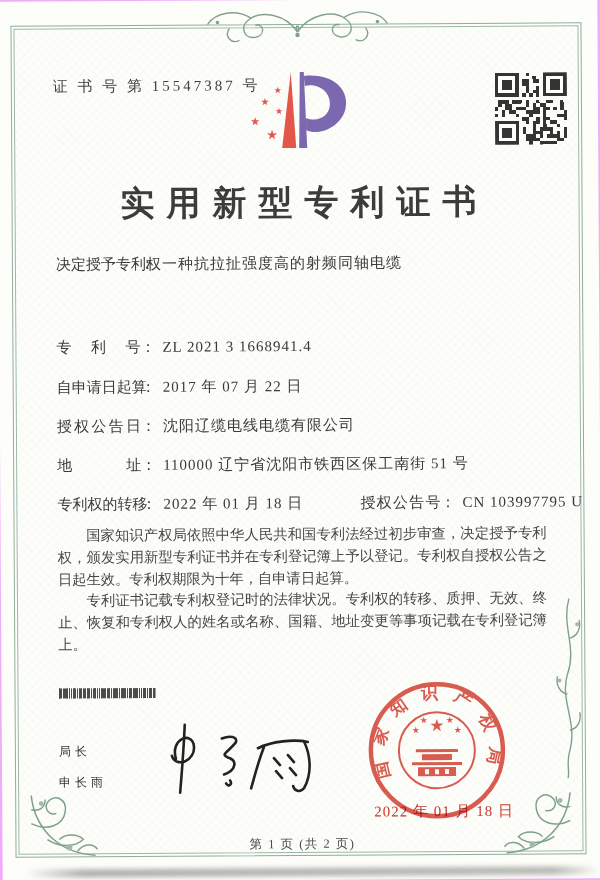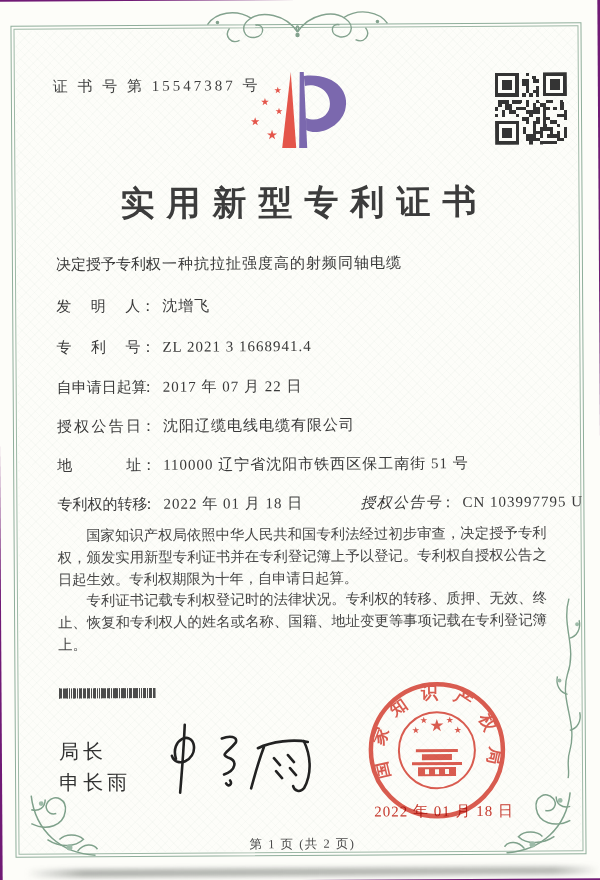--- a/index.html
+++ b/index.html
@@ -1,18 +1,18 @@
 <!DOCTYPE html>
 <html><head>
 <meta charset="utf-8">
 <style>
   html,body{margin:0;padding:0;}
   body{width:600px;height:880px;background:#ffffff;overflow:hidden;
        font-family:"Liberation Serif","DejaVu Serif",serif;}
-  .page{position:relative;width:600px;height:880px;background:#701a75;overflow:hidden;}
+  .page{position:relative;width:600px;height:880px;background:#f0abfc;overflow:hidden;}
   .sheet{position:absolute;inset:0;background:#fdfdf9;transform:rotate(-0.35deg);}
   
   .frame{position:absolute;left:13px;top:24px;width:571px;height:832px;
          border:1.5px solid #8fae9b;box-sizing:border-box;}
   .frame::before{content:"";position:absolute;inset:2px;border:1px solid #9db8a6;}
   .frame::after{content:"";position:absolute;inset:4px;
     background:
       repeating-linear-gradient(45deg, rgba(150,180,160,.045) 0 1px, transparent 1px 6px),
       repeating-linear-gradient(-45deg, rgba(150,180,160,.045) 0 1px, transparent 1px 6px);
     pointer-events:none;}
@@ -22,31 +22,31 @@
   .logo{position:absolute;left:243px;top:64px;}
   .qr{position:absolute;left:497px;top:74px;width:72px;height:72px;}
   .title{position:absolute;left:0;right:0;top:180px;margin:0;text-align:center;
          font-size:34px;font-weight:600;color:#3c3c3c;letter-spacing:12px;text-indent:12px;}
   .frow{position:absolute;left:57px;font-size:15px;color:#3a3a3a;white-space:nowrap;}
   .flabel{display:inline-block;width:84px;text-align:justify;text-align-last:justify;
           vertical-align:bottom;}
   .fcolon{display:inline-block;margin-right:7px;}
   .fvalue{letter-spacing:1px;}
   .grant-right{position:absolute;left:303px;top:0;}
-  .grant-right .flabel{width:80px;font-style:italic;}
+  .grant-right .flabel{width:80px;}
   .paras{position:absolute;left:57px;top:524px;width:489px;font-size:14.3px;
          line-height:21.8px;color:#474747;text-align:justify;}
   .paras p{margin:0;text-indent:2em;}
   .barcode{position:absolute;left:57px;top:687px;width:97px;height:10px;opacity:.85;
     background:
       repeating-linear-gradient(90deg,#2e2e2e 0 1px,transparent 1px 2px),
       repeating-linear-gradient(90deg,#2e2e2e 0 2px,transparent 2px 7px),
       repeating-linear-gradient(90deg,#2e2e2e 0 1px,transparent 1px 5px);}
   .director{position:absolute;left:57px;top:735px;font-family:"Liberation Sans","DejaVu Sans",sans-serif;
-            font-size:20px;color:#333;letter-spacing:4px;line-height:31px;font-weight:500;}
+            font-size:12px;color:#333;letter-spacing:4px;line-height:31px;font-weight:500;}
   .signature{position:absolute;left:152px;top:718px;}
   .seal{position:absolute;left:350px;top:666px;mix-blend-mode:multiply;opacity:.92;}
   .seal-date{position:absolute;left:372px;top:803px;width:160px;font-size:15px;
              color:#c93a2f;letter-spacing:1px;mix-blend-mode:multiply;}
   .footer{position:absolute;left:0;right:0;top:836px;text-align:center;font-size:12.5px;
           color:#4a4a4a;letter-spacing:1.5px;}
   .scan-shadow{position:absolute;left:26px;right:0;bottom:4px;height:8px;
     background:linear-gradient(90deg,rgba(0,0,0,0) 0%,rgba(95,100,95,.5) 10%,rgba(95,100,95,.45) 92%,rgba(0,0,0,0) 100%);
     filter:blur(2.5px);transform:rotate(-0.35deg);}
 </style>
@@ -242,23 +242,20 @@
           <rect x="0" y="48" width="24.00" height="24.00" fill="#343434"></rect>
           <rect x="3.4285714285714284" y="51.42857142857143" width="17.14" height="17.14" fill="#fdfdf9"></rect>
           <rect x="6.857142857142857" y="54.857142857142854" width="10.29" height="10.29" fill="#343434"></rect>
         </svg></div>
 
     <h1 class="title">实用新型专利证书</h1>
 
     <div class="frow" style="top:254px">
       <span class="flabel">决定授予专利权</span><span class="fcolon">：</span><span class="fvalue">一种抗拉扯强度高的射频同轴电缆</span>
     </div>
-    <div class="frow" style="top:296px">
-      <span class="flabel">发明人</span><span class="fcolon">：</span><span class="fvalue">沈增飞</span>
-    </div>
     <div class="frow" style="top:337px">
       <span class="flabel">专利号</span><span class="fcolon">：</span><span class="fvalue">ZL 2021 3 1668941.4</span>
     </div>
     <div class="frow" style="top:377px">
       <span class="flabel">自申请日起算</span><span class="fcolon">：</span><span class="fvalue">2017 年 07 月 22 日</span>
     </div>
     <div class="frow" style="top:416px">
       <span class="flabel">授权公告日</span><span class="fcolon">：</span><span class="fvalue">沈阳辽缆电线电缆有限公司</span>
     </div>
     <div class="frow" style="top:455px">

